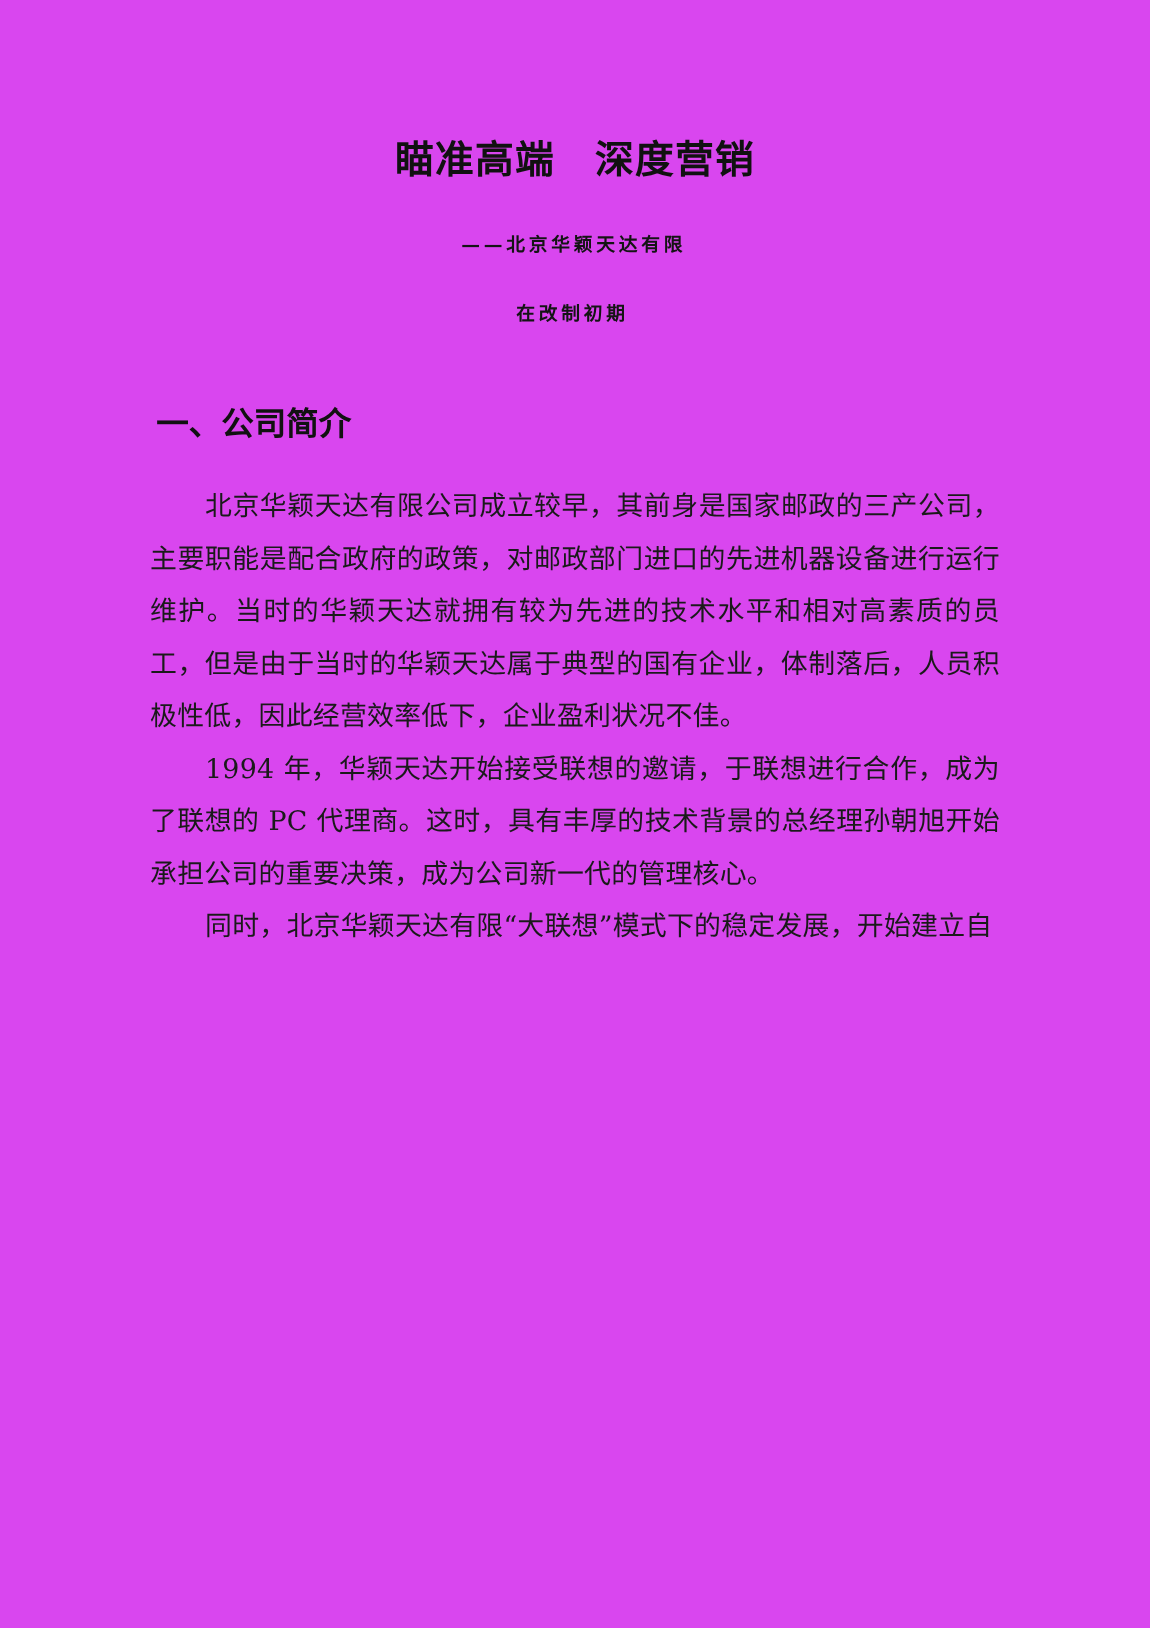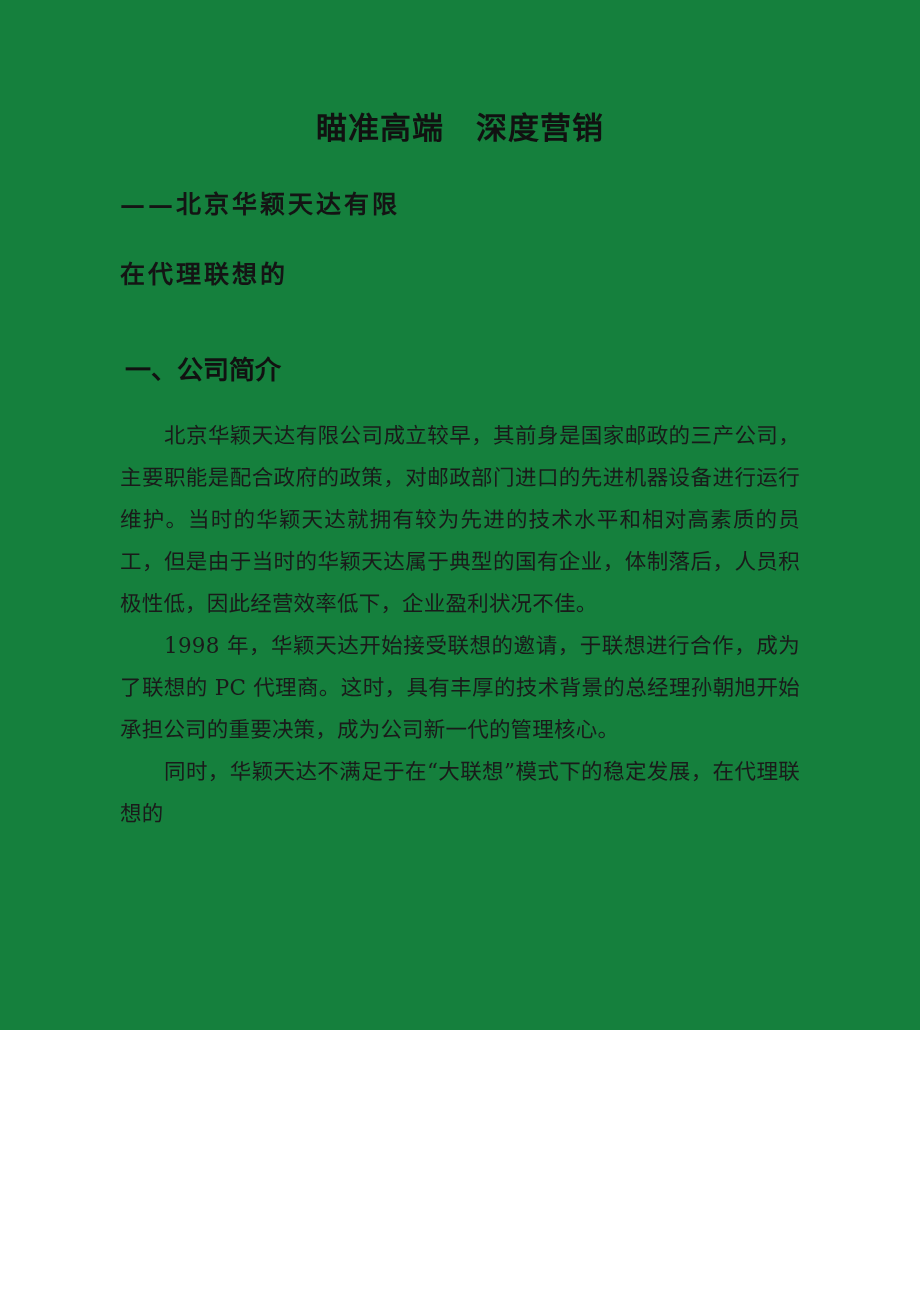--- a/index.html
+++ b/index.html
@@ -5,23 +5,23 @@
 <style>
   html, body {
     margin: 0;
     padding: 0;
     background: #ffffff;
   }
 
   .page {
     position: relative;
     width: 920px;
-    height: 1030px;
+    height: 1302px;
     margin: 0 auto;
-    background: #15803d;
+    background: #d946ef;
     overflow: hidden;
     box-sizing: border-box;
     font-family: "DejaVu Serif", "Liberation Serif", serif;
     color: #000000;
     -webkit-font-smoothing: antialiased;
   }
 
   .content {
     position: absolute;
     left: 120px;
@@ -39,23 +39,23 @@
     text-align: center;
     margin: 0;
     padding-top: 113px;
     white-space: pre;
     color: #111111;
   }
 
   .subtitle-line {
     font-family: "DejaVu Serif", "Liberation Serif", serif;
     font-weight: bold;
-    font-size: 25px;
+    font-size: 15px;
     letter-spacing: 3px;
-    text-align: left;
+    text-align: center;
     margin: 0;
     color: #141414;
   }
 
   .subtitle-1 { padding-top: 40px; padding-right: 2px; }
   .subtitle-2 { padding-top: 34px; padding-right: 4px; }
 
   
   .section-heading {
     font-family: "DejaVu Sans", "Liberation Sans", sans-serif;
@@ -94,24 +94,24 @@
 </head>
 <body>
 
 <div class="page">
   <div class="content">
 
     <h1 class="doc-title">瞄准高端　深度营销</h1>
 
     <div class="subtitle-line subtitle-1">——北京华颖天达有限</div>
 
-    <div class="subtitle-line subtitle-2">在代理联想的</div>
+    <div class="subtitle-line subtitle-2">在改制初期</div>
 
     <h2 class="section-heading">一、公司简介</h2>
 
     <div class="body-block">
       <p class="para">北京华颖天达有限公司成立较早，其前身是国家邮政的三产公司，主要职能是配合政府的政策，对邮政部门进口的先进机器设备进行运行维护。当时的华颖天达就拥有较为先进的技术水平和相对高素质的员工，但是由于当时的华颖天达属于典型的国有企业，体制落后，人员积极性低，因此经营效率低下，企业盈利状况不佳。</p>
-      <p class="para">1998 年，华颖天达开始接受联想的邀请，于联想进行合作，成为了联想的 PC 代理商。这时，具有丰厚的技术背景的总经理孙朝旭开始承担公司的重要决策，成为公司新一代的管理核心。</p>
-      <p class="para">同时，华颖天达不满足于在“大联想”模式下的稳定发展，在代理联想的</p>
+      <p class="para">1994 年，华颖天达开始接受联想的邀请，于联想进行合作，成为了联想的 PC 代理商。这时，具有丰厚的技术背景的总经理孙朝旭开始承担公司的重要决策，成为公司新一代的管理核心。</p>
+      <p class="para">同时，北京华颖天达有限“大联想”模式下的稳定发展，开始建立自</p>
     </div>
 
   </div>
 </div>
 
 </body></html>

